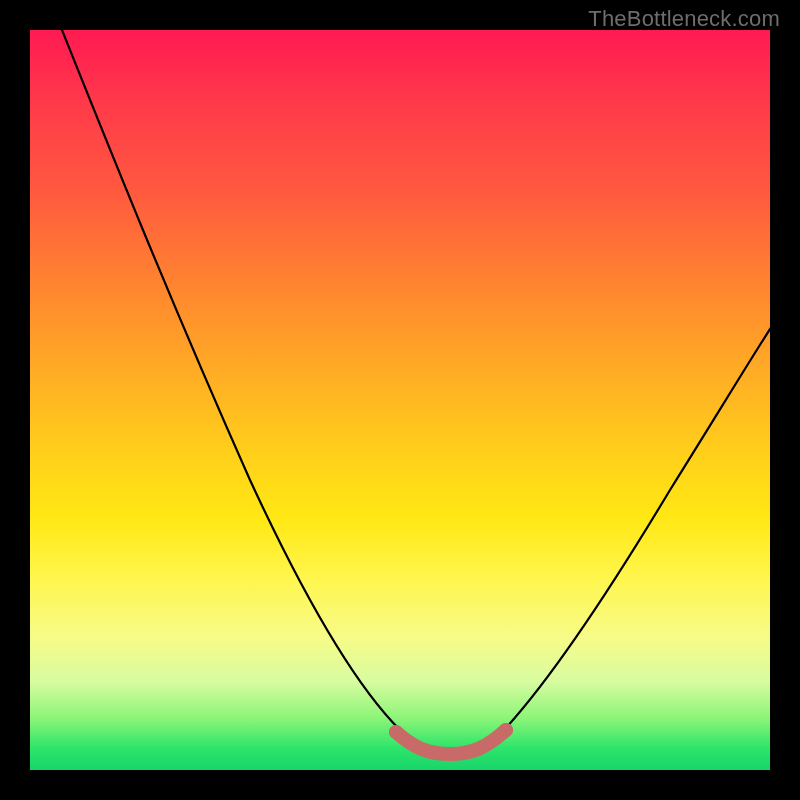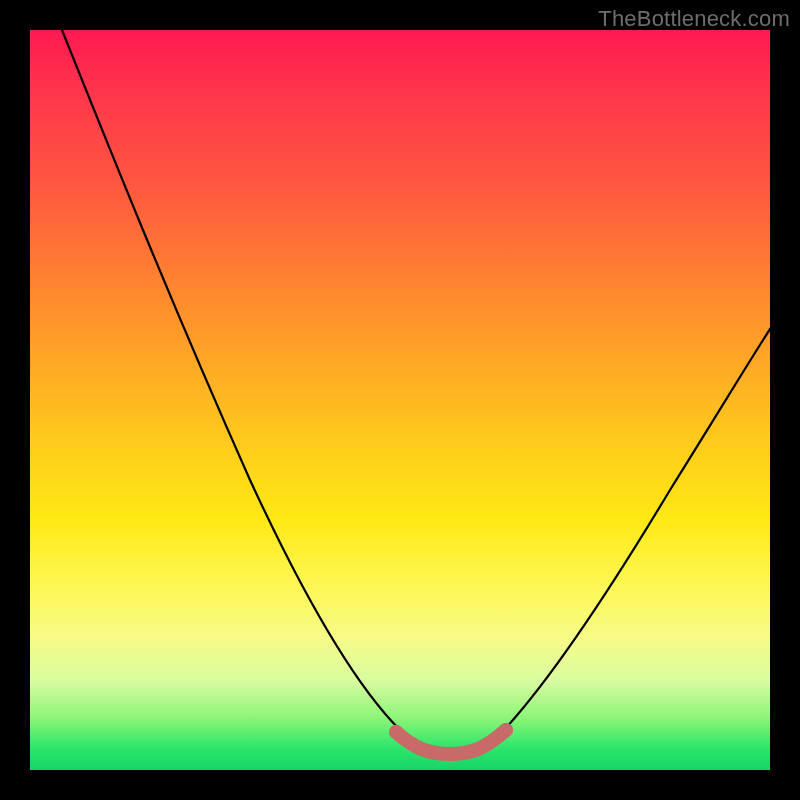--- a/index.html
+++ b/index.html
@@ -38,21 +38,21 @@
       #f7fb87 82%,
       #d8fca0 88%,
       #8cf578 93%,
       #2de56a 97%,
       #18d46a 100%
     );
   }
   .watermark {
     position: absolute;
     top: 6px;
-    right: 10px;
+    right: 20px;
     color: #6d6d6d;
     font-size: 22px;
     letter-spacing: 0.2px;
     margin-left: 11px;
   }
   svg.curve {
     position: absolute;
     top: 0;
     left: 0;
     width: 740px;

